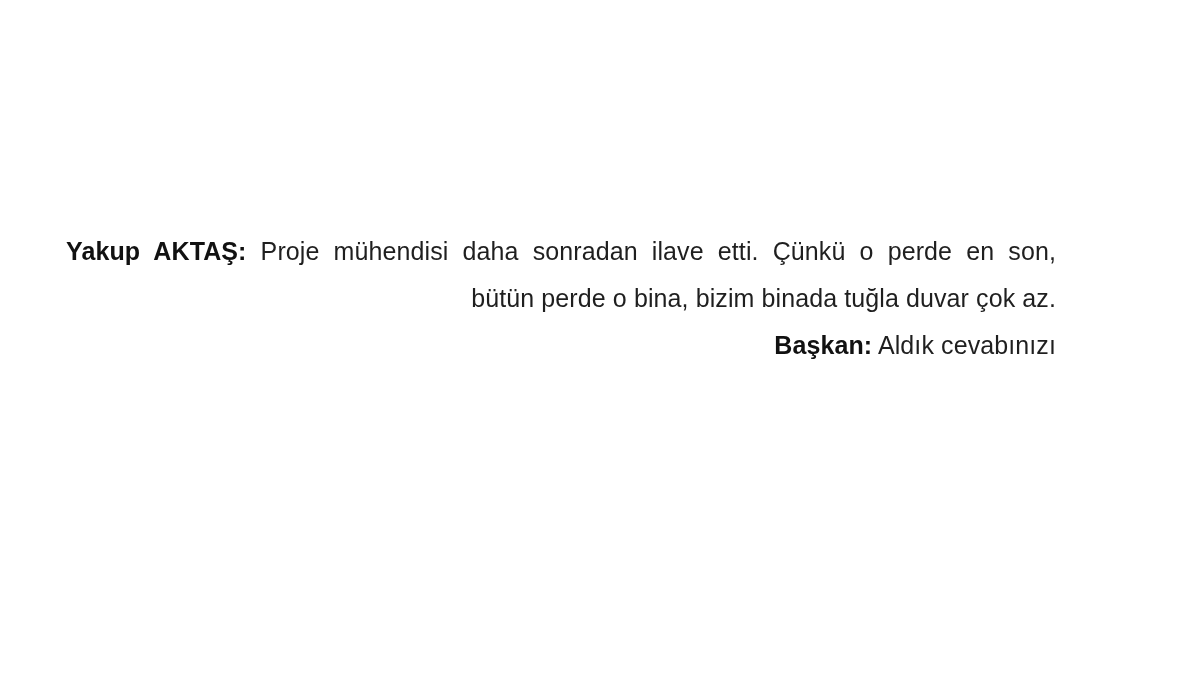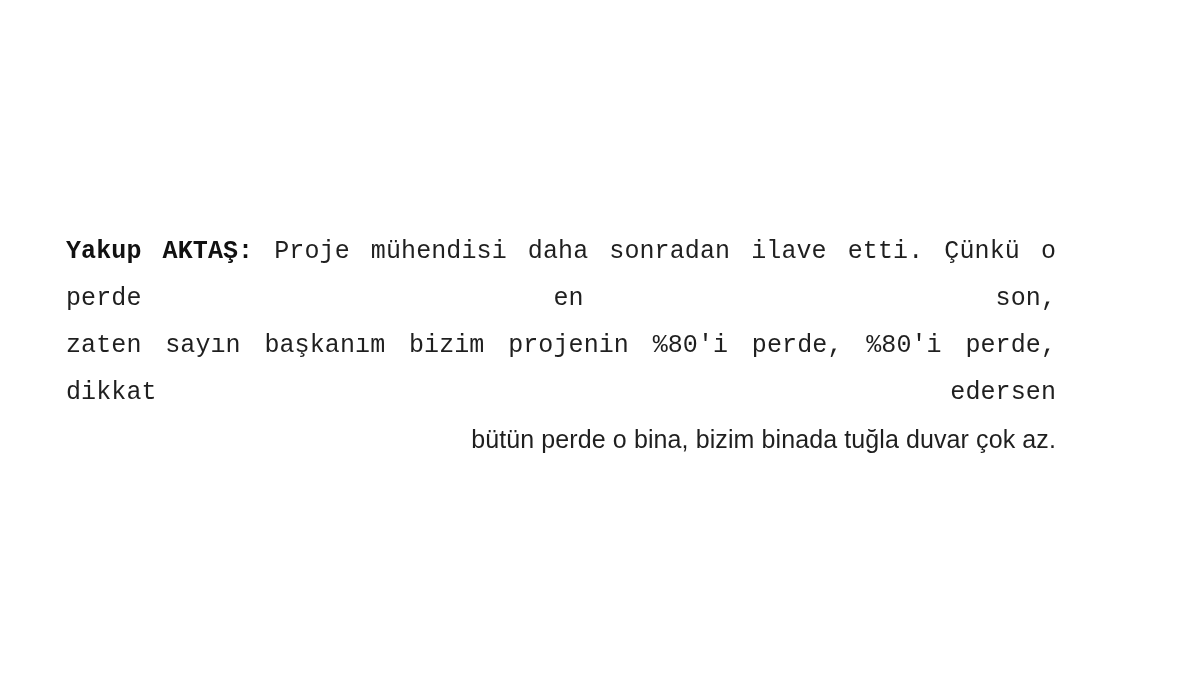--- a/index.html
+++ b/index.html
@@ -33,40 +33,41 @@
     color: var(--text-color);
     letter-spacing: 0.1px;
   }
   .line {
     width: 990px;
     white-space: normal;
   }
   .line.justify {
     text-align: justify;
     text-align-last: justify;
-    font-family: Liberation Mono, monospace;
     -moz-text-align-last: justify;
   }
   .line.left {
     text-align: right;
   }
   .speaker {
     font-weight: bold;
     color: var(--bold-color);
   }
 </style>
 </head>
 <body>
 
 <div class="page">
   <div class="text-block">
 
     <div class="line justify">
       <span class="speaker">Yakup AKTAŞ:</span><span> Proje mühendisi daha sonradan ilave etti. Çünkü o perde en son,</span>
     </div>
 
-    <div class="line justify">zaten sayın başkanım bizim projenin %80'i perde, %80'i perde, dikkat edersen</div>
 
     <div class="line left">bütün perde o bina, bizim binada tuğla duvar çok az.</div>
 
+    <div class="line left">
+      <span class="speaker">Başkan:</span><span> Aldık cevabınızı</span>
+    </div>
 
   </div>
 </div>
 
 </body></html>

